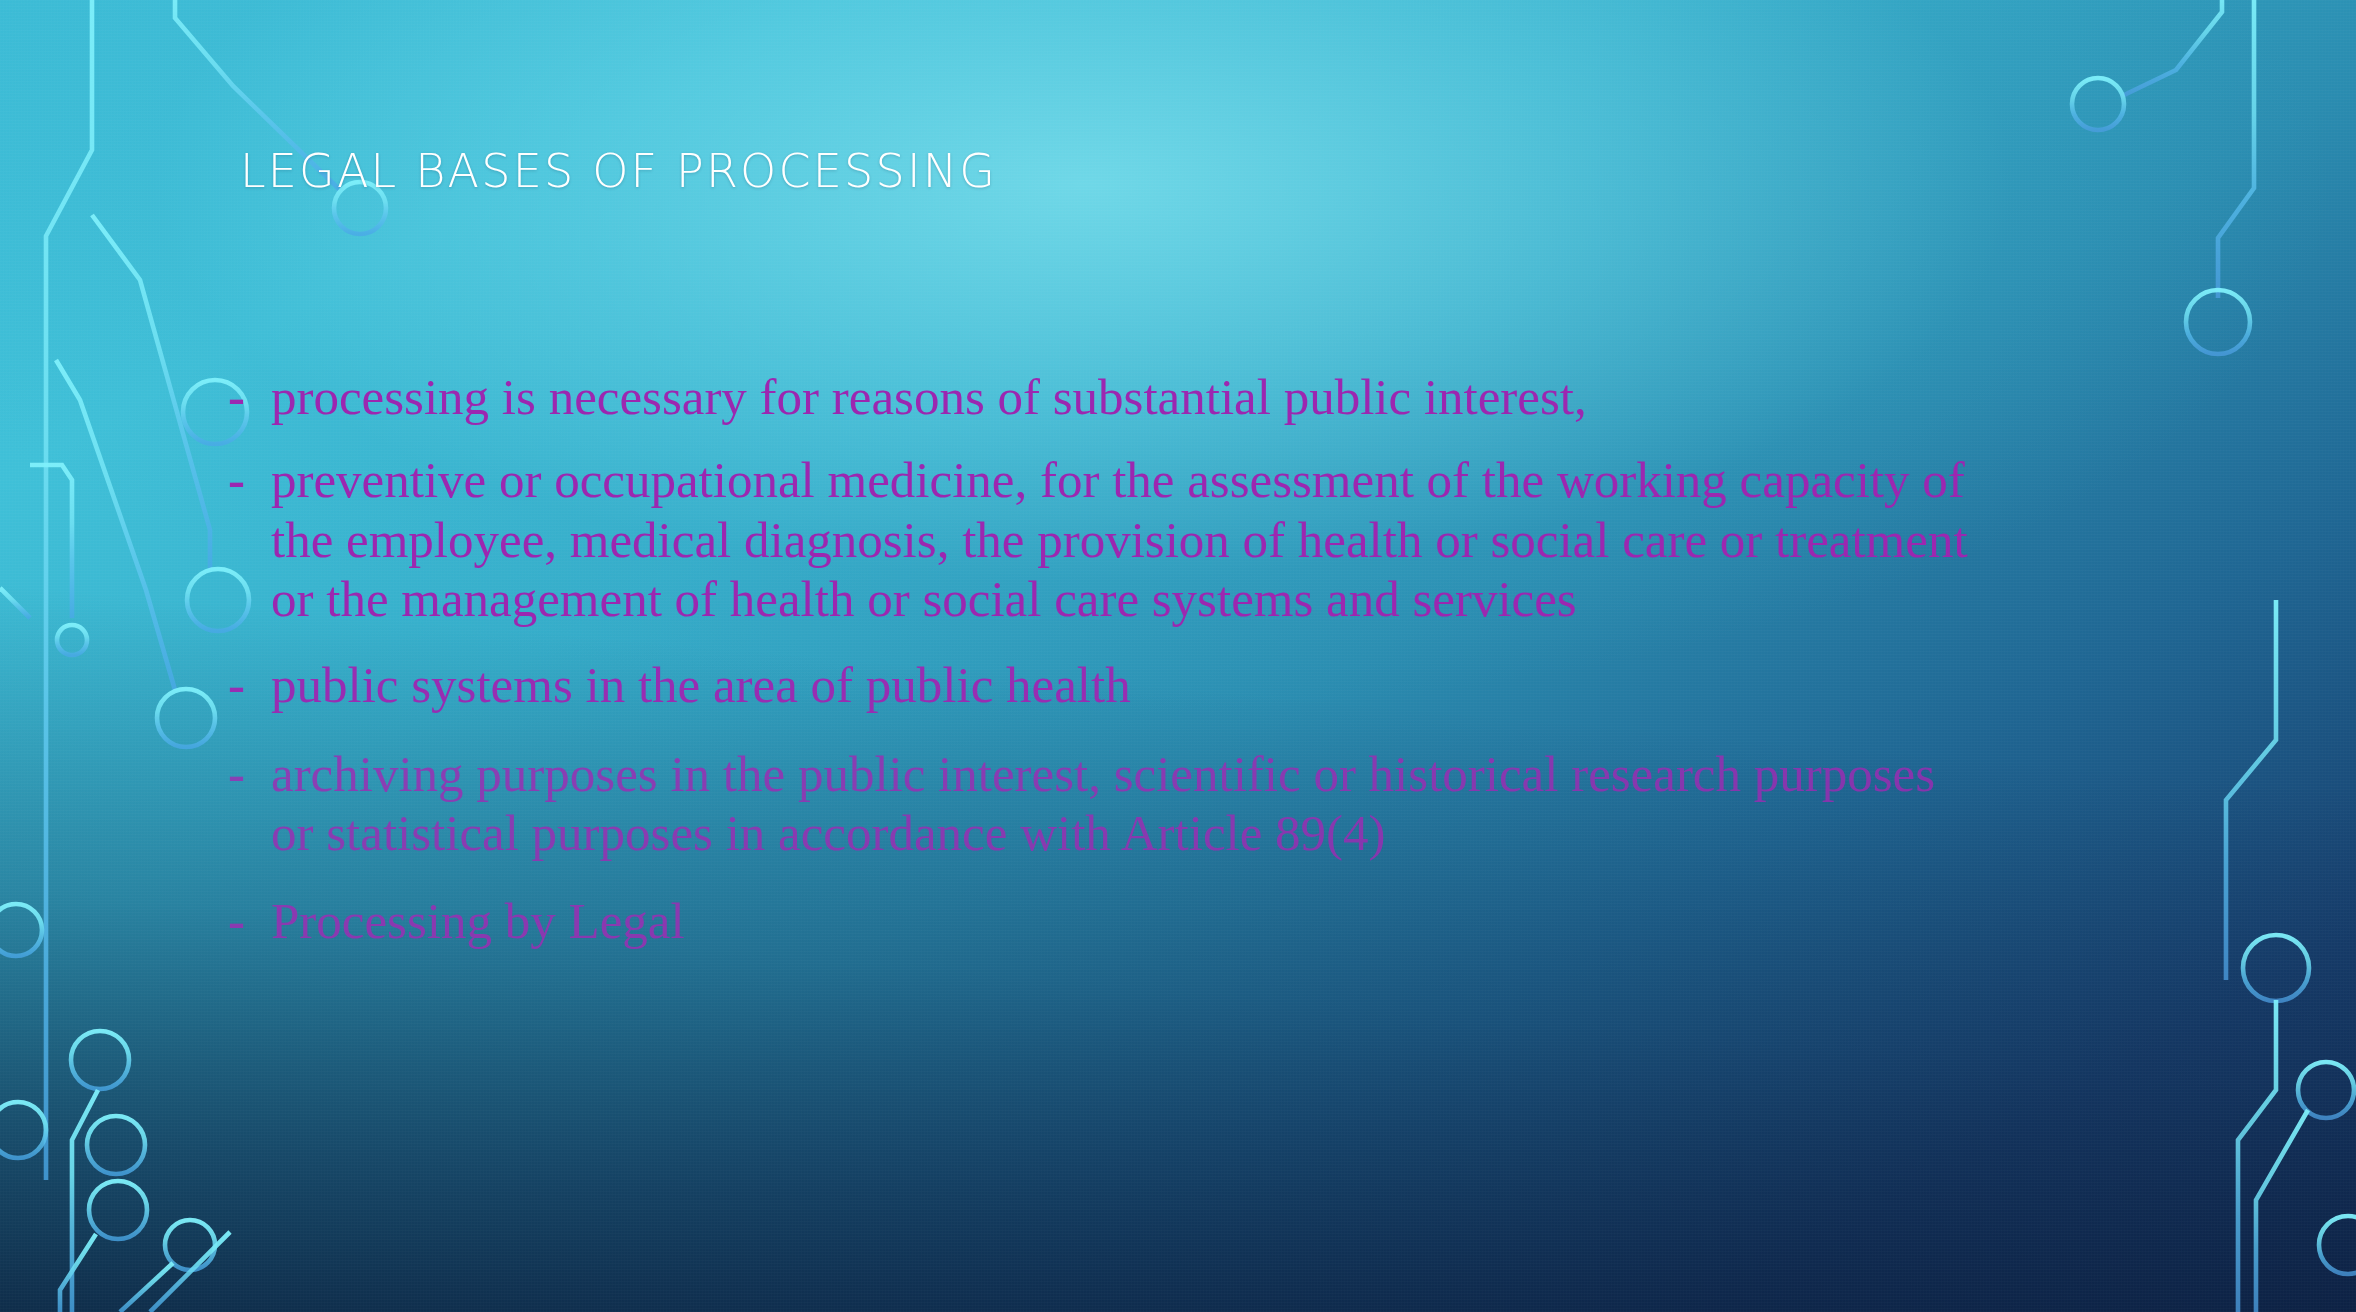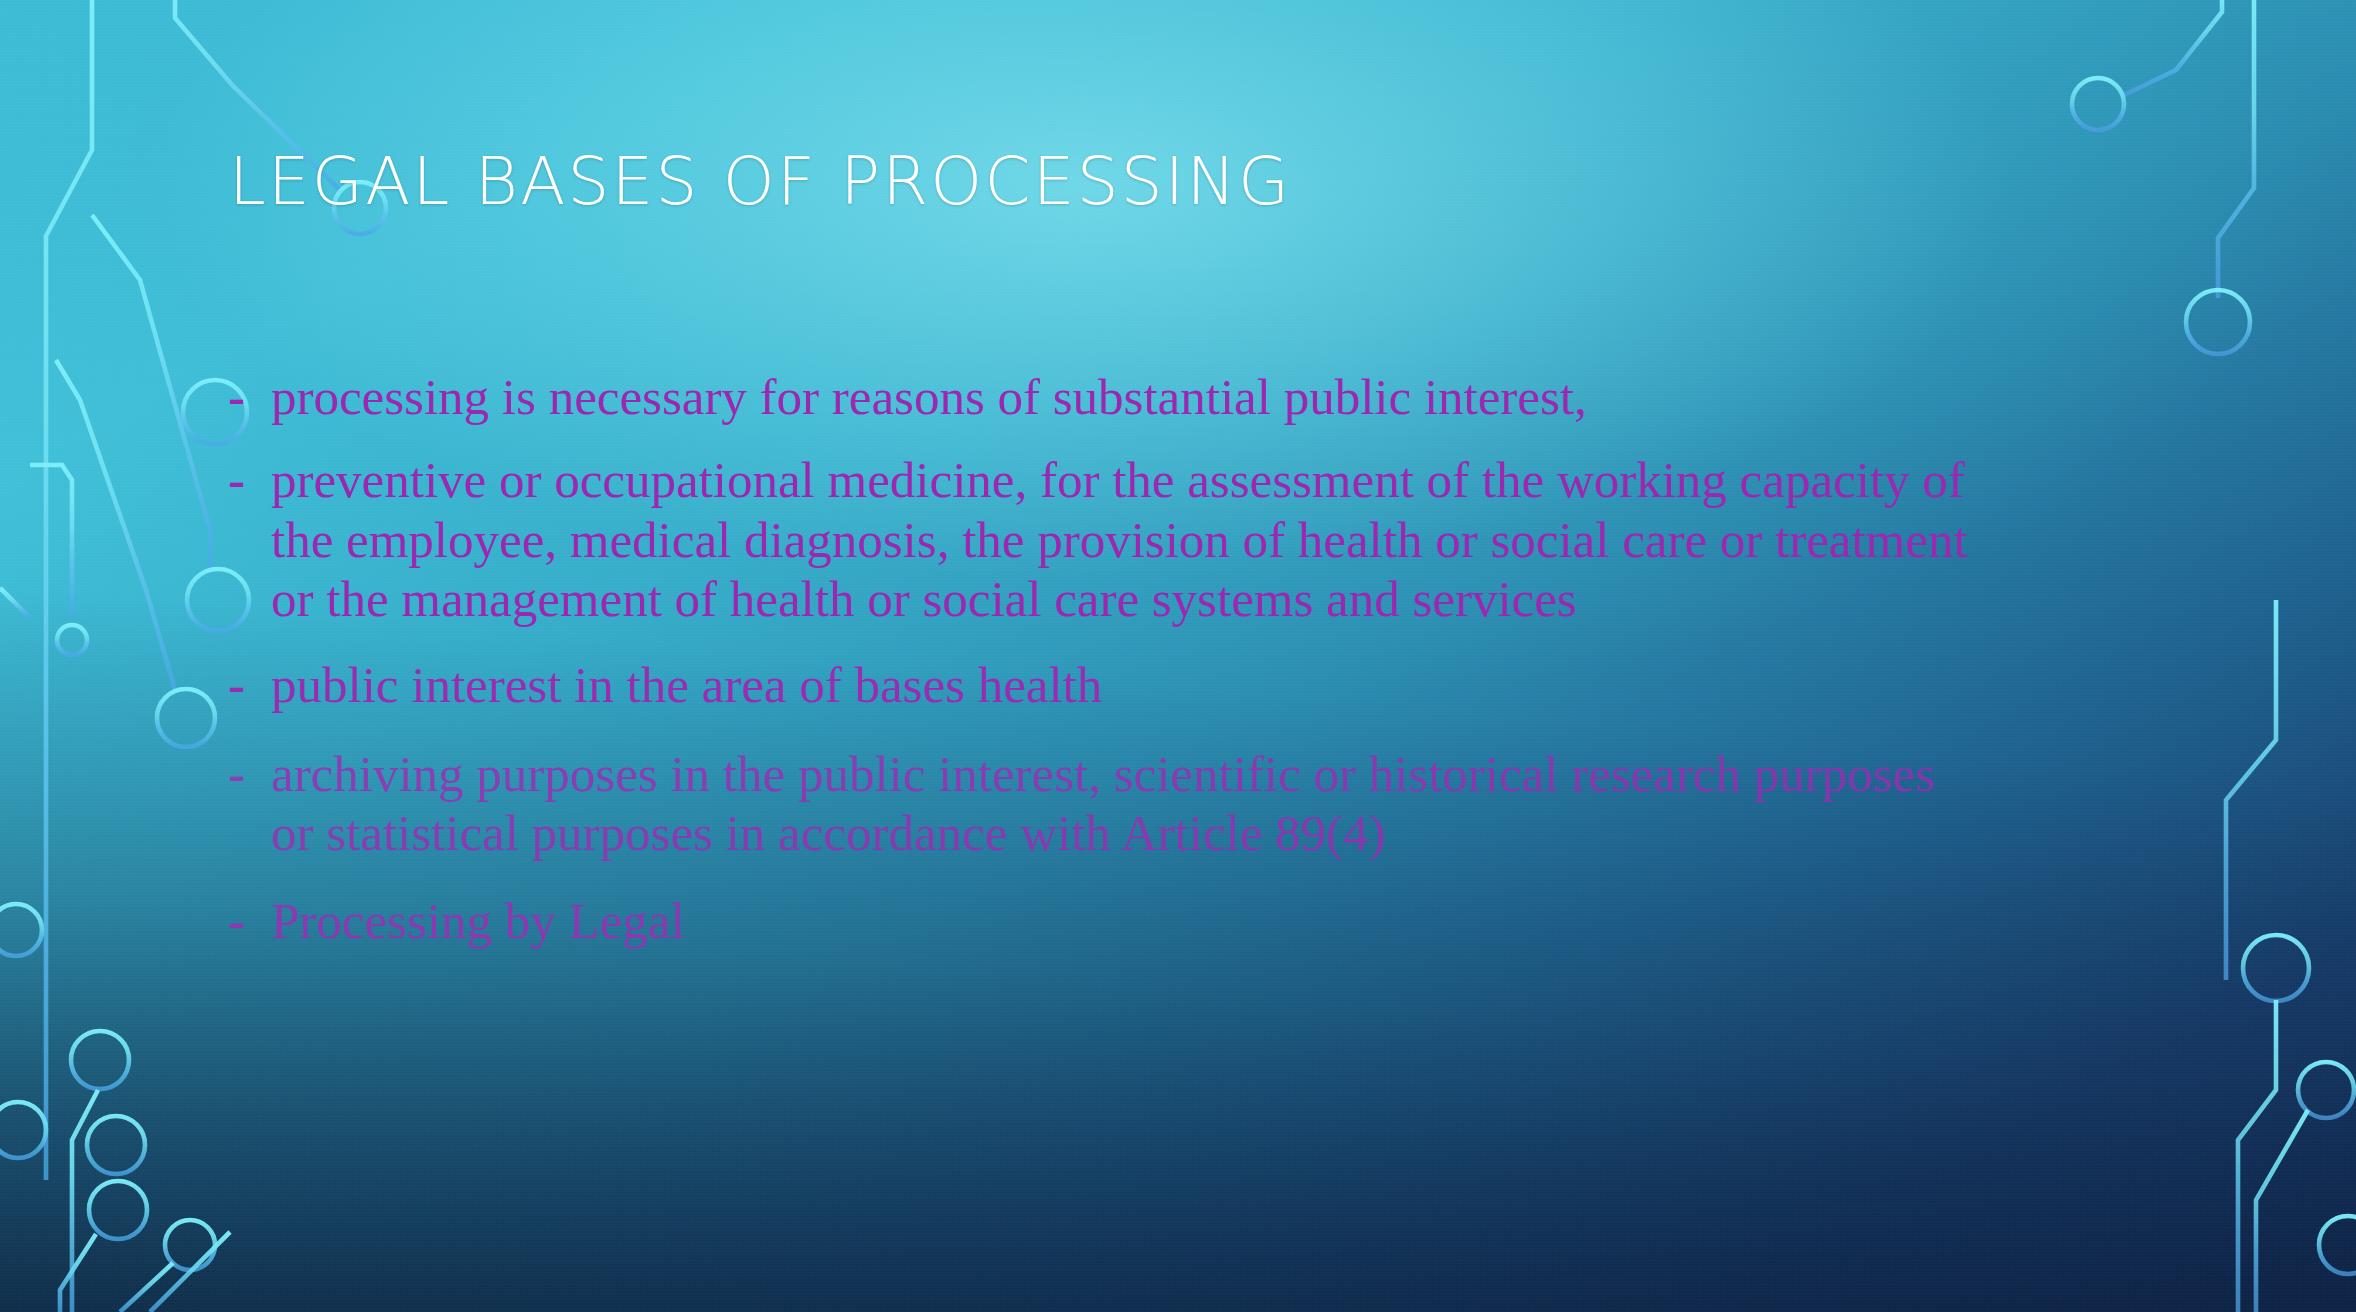--- a/index.html
+++ b/index.html
@@ -63,27 +63,27 @@
   }
   .circuit-left { left: 0; width: 420px; }
   .circuit-right { right: 0; width: 330px; }
   
   .content {
     position: absolute;
     inset: 0;
   }
   .title {
     position: absolute;
-    left: 229px;
+    left: 240px;
     top: 148px;
     width: 1700px;
     color: #ffffff;
     font-family: "DejaVu Sans", "Liberation Sans", sans-serif;
     font-weight: 300;
-    font-size: 66px;
+    font-size: 46px;
     line-height: 1.02;
     letter-spacing: 2.2px;
     text-transform: uppercase;
     text-shadow: 0 1px 3px rgba(8, 40, 70, 0.22);
   }
   .title-line { display: block; white-space: nowrap; }
   .body {
     position: absolute;
     left: 228px;
     top: 368px;
@@ -224,21 +224,21 @@
         <span class="btext">processing is necessary for reasons of substantial public interest,</span>
       </div>
 
       <div class="bullet b2">
         <span class="dash">-</span>
         <span class="btext">preventive or occupational medicine, for the assessment of the working capacity of the employee, medical diagnosis, the provision of health or social care or treatment or the management of health or social care systems and services</span>
       </div>
 
       <div class="bullet b3">
         <span class="dash">-</span>
-        <span class="btext">public interest in the area of bases health</span>
+        <span class="btext">public systems in the area of public health</span>
       </div>
 
       <div class="bullet b4">
         <span class="dash">-</span>
         <span class="btext">archiving purposes in the public interest, scientific or historical research purposes or statistical purposes in accordance with Article 89(4)</span>
       </div>
 
       <div class="bullet b5">
         <span class="dash">-</span>
         <span class="btext">Processing by Legal</span>

